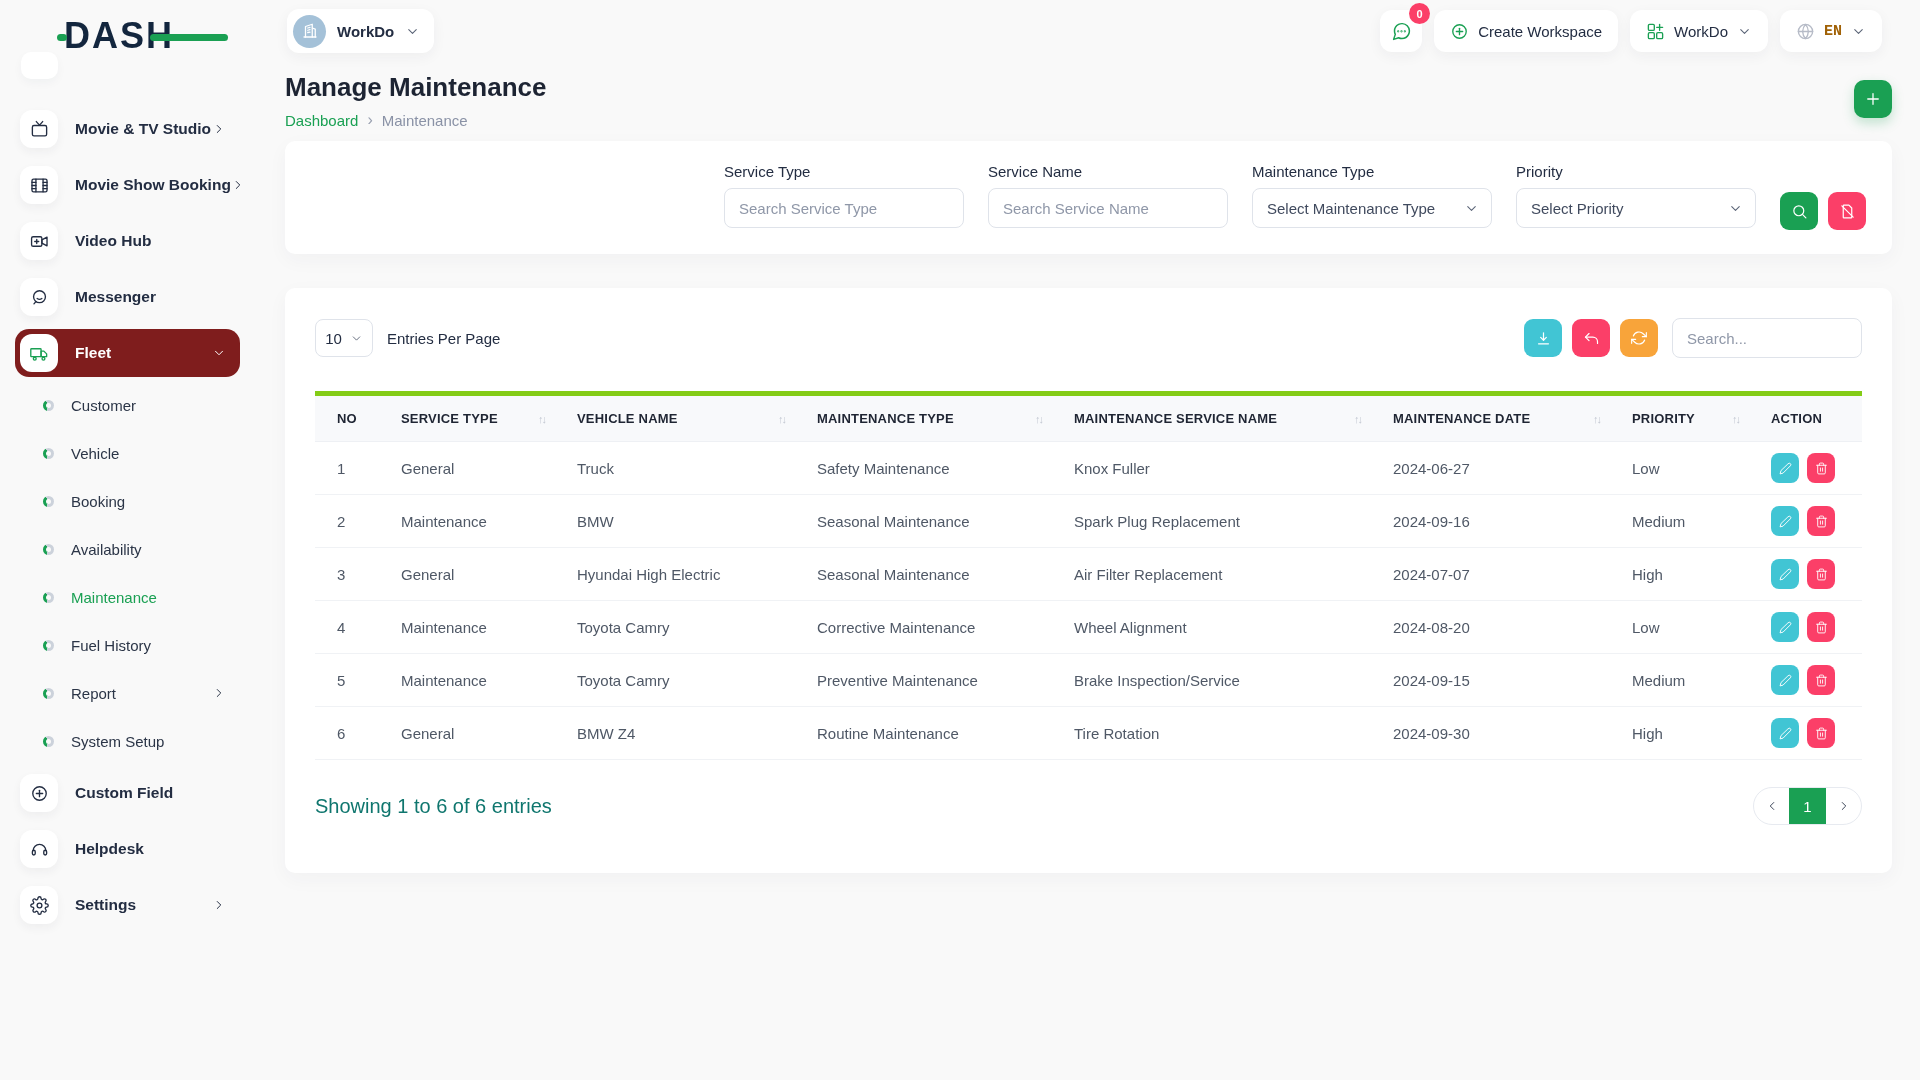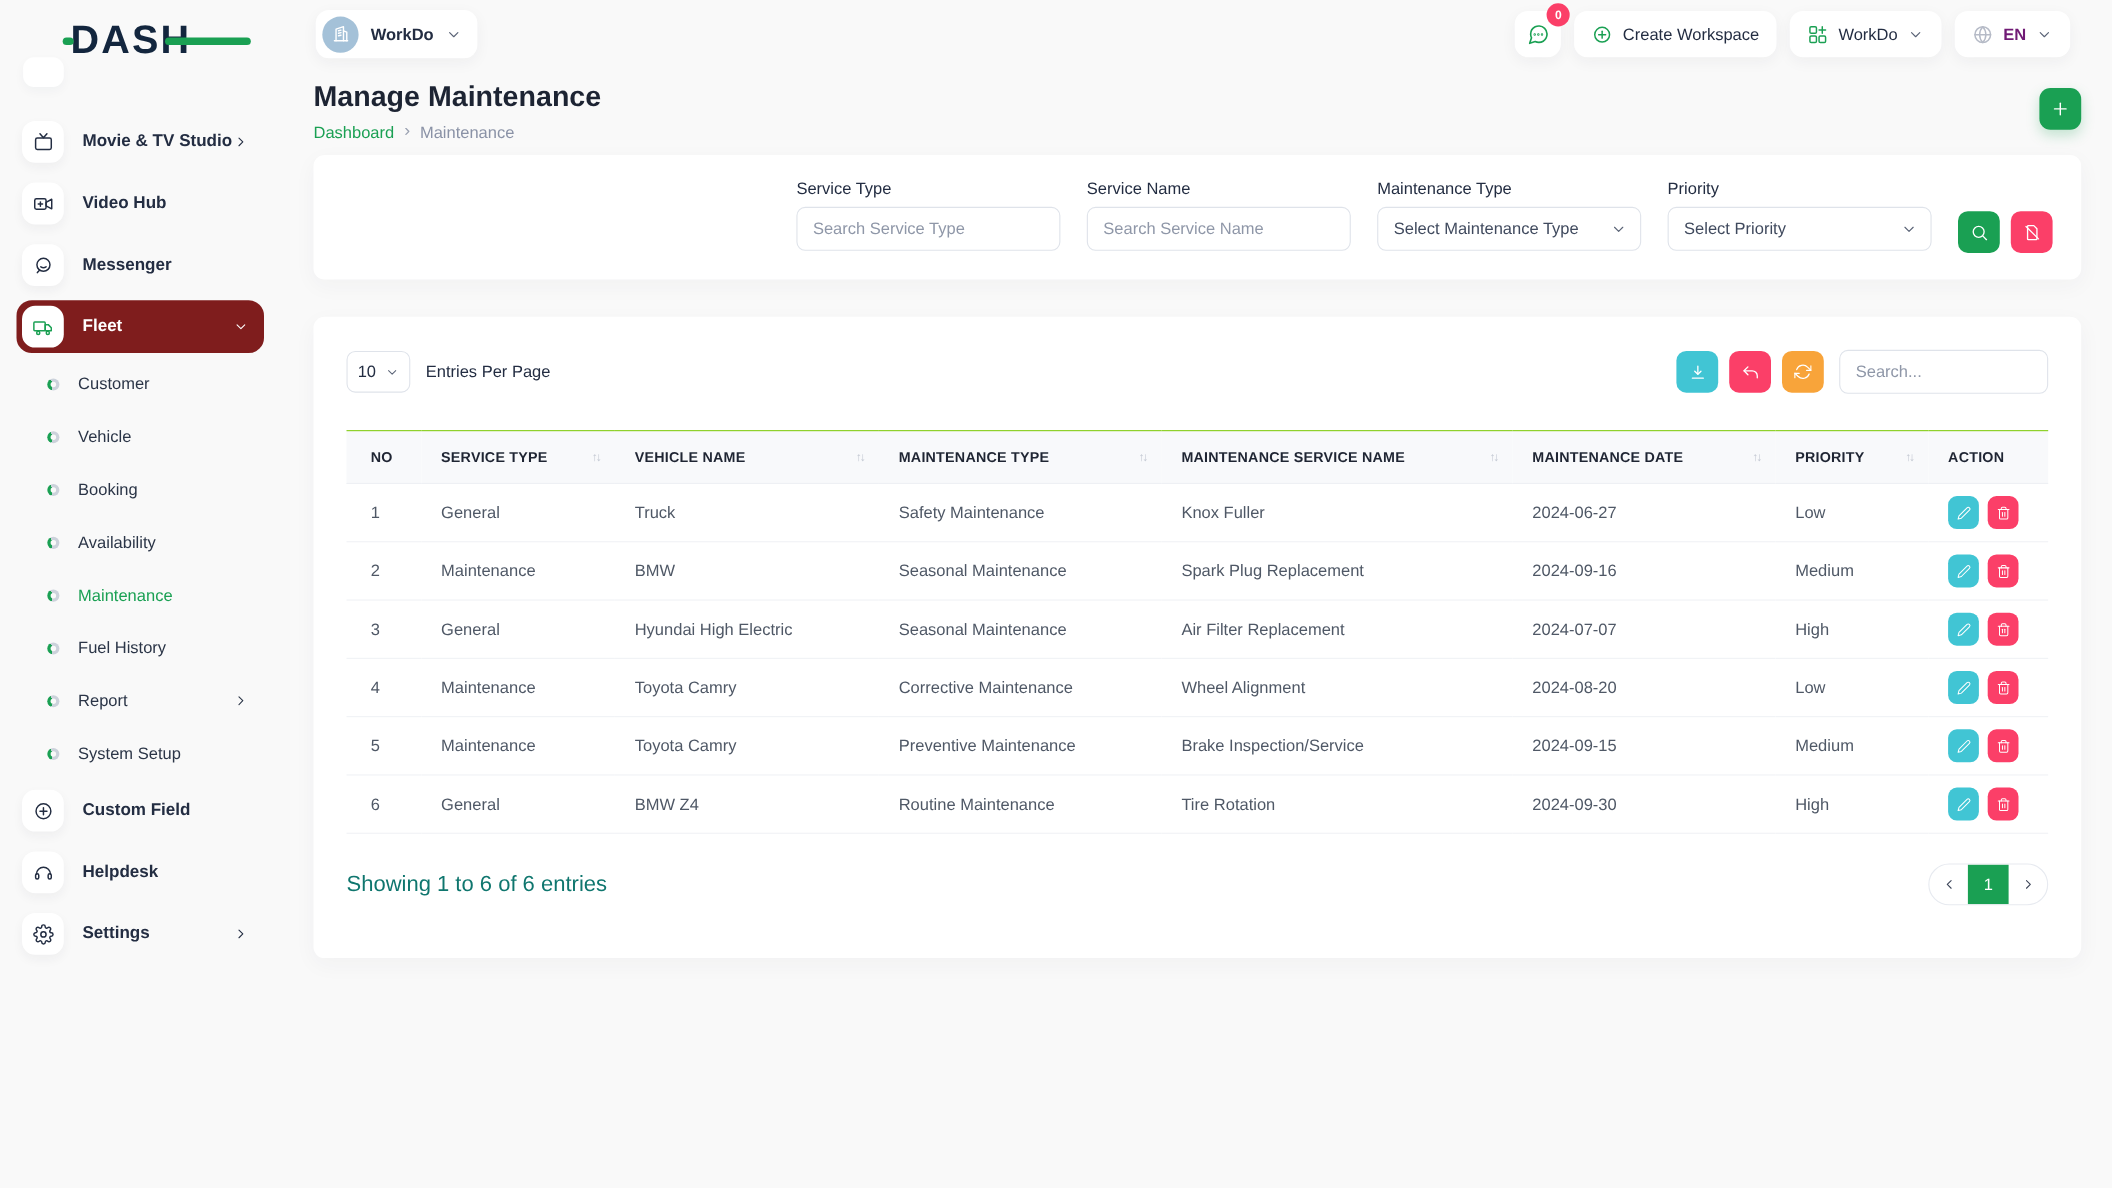--- a/index.html
+++ b/index.html
@@ -24,21 +24,21 @@
   .workspace-pill { position:absolute; left:287px; top:9px; height:44px; padding:0 14px 0 6px; gap:11px; cursor:pointer; }
   .ws-avatar { width:33px; height:33px; border-radius:50%; background:#a4c1d8; color:#fff; display:flex; align-items:center; justify-content:center; }
   .ws-name { font-size:15px; font-weight:600; color:#232d42; }
   .chev { color:#5b6477; }
   .topbar-right { position:absolute; right:38px; top:10px; display:flex; gap:12px; height:42px; align-items:center; }
   .msg-btn { position:relative; width:42px; height:42px; border-radius:12px; justify-content:center; color:#1aa053; cursor:pointer; }
   .msg-badge { position:absolute; top:-7px; right:-8px; min-width:21px; height:21px; border-radius:11px; background:#fb3f68; color:#fff; font-size:11px; font-weight:700; display:flex; align-items:center; justify-content:center; }
   .top-btn { height:42px; padding:0 16px; gap:9px; font-size:15px; font-weight:500; color:#232d42; cursor:pointer; }
   .green-ic { color:#1aa053; }
   .gray-ic { color:#b6bbc7; }
-  .lang-label { color:#701a75; font-weight:600; }
+  .lang-label { color:#a16207; font-weight:600;font-family:Liberation Mono, monospace; }
 
   
   .scroll-peek { position:absolute; left:21px; top:52px; width:37px; height:27px; border-radius:10px; background:#fff; box-shadow:0 4px 10px rgba(38,45,66,.04); }
   .sidebar { position:absolute; left:0; top:72px; bottom:0; width:285px; padding:33px 0 0 15px; }
   .side-item { display:flex; align-items:center; width:225px; height:48px; margin-bottom:8px; padding:0 14px 0 5px; border-radius:14px; cursor:pointer; }
   .icon-box { width:38px; height:38px; border-radius:12px; background:#fff; box-shadow:0 4px 10px rgba(38,45,66,.05); display:flex; align-items:center; justify-content:center; color:#232d42; margin-right:17px; flex:none; }
   .side-label { flex:1; font-size:15.5px; font-weight:600; color:#232d42; white-space:nowrap; }
   .side-chev { color:#232d42; }
   .side-item.active { background:#7f1d1d; }
   .side-item.active .side-label { color:#fff; }
@@ -79,21 +79,21 @@
   .table-card { margin-top:34px; padding:30px 30px 48px 30px; }
   .list-controls { display:flex; align-items:center; }
   .entries-select { width:58px; height:38px; border:1px solid #dfe3ea; border-radius:8px; background:#fff; display:flex; align-items:center; justify-content:center; gap:8px; font-size:15px; color:#232d42; cursor:pointer; }
   .entries-label { margin-left:14px; font-size:15px; color:#232d42; }
   .lc-spacer { flex:1; }
   .ctrl-btn { margin-left:10px; }
   .table-search { width:190px; height:40px; margin-left:14px; border:1px solid #dfe3ea; border-radius:8px; padding:0 14px; font-size:15px; color:#b91c1c; outline:none; font-family:inherit; }
   .table-search::placeholder { color:#8f97a8; }
 
   table.data { width:100%; margin-top:33px; border-collapse:collapse; table-layout:fixed; }
-  thead th { height:48px; background:#f8f9fb; border-top:1px solid #84cc16; border-bottom:1px solid #eef0f4; font-size:13px; font-weight:700; color:#1f2533; text-align:left; padding:0 14px 0 18px; letter-spacing:.2px; }
+  thead th { height:48px; background:#f8f9fb; border-top:5px solid #84cc16; border-bottom:1px solid #eef0f4; font-size:13px; font-weight:700; color:#1f2533; text-align:left; padding:0 14px 0 18px; letter-spacing:.2px; }
   thead th.first { padding-left:22px; }
   .th-inner { display:flex; align-items:center; justify-content:space-between; }
   .sort-glyph { color:#c3c8d2; font-size:11px; letter-spacing:-2px; font-weight:400; flex:none; }
   tbody td { height:53px; border-bottom:1px solid #f0f2f5; font-size:15px; color:#4f5866; padding:0 12px 0 18px; white-space:nowrap; overflow:hidden; }
   tbody td.first { padding-left:22px; }
   .act-wrap { display:flex; gap:8px; align-items:center; }
   .act-btn { width:28px; height:30px; border-radius:8px; color:#fff; display:flex; align-items:center; justify-content:center; cursor:pointer; border:none; }
 
   .table-footer { display:flex; justify-content:space-between; align-items:center; margin-top:27px; }
   .showing { font-size:20px; color:#0f766e; }
@@ -202,20 +202,41 @@
         </svg>
     </span>
     <span class="side-label">Movie &amp; TV Studio</span>
     <span class="side-chev">
       <svg class="ic" width="14" height="14" viewBox="0 0 24 24">
           <polyline points="9 6 15 12 9 18"></polyline>
         </svg>
     </span>
   </div>
 
+  <div class="side-item">
+    <span class="icon-box">
+      <svg class="ic" width="19" height="19" viewBox="0 0 24 24">
+          <rect x="2.5" y="4" width="19" height="16" rx="2"></rect>
+          <line x1="7.5" y1="4" x2="7.5" y2="20"></line>
+          <line x1="16.5" y1="4" x2="16.5" y2="20"></line>
+          <line x1="2.5" y1="8" x2="7.5" y2="8"></line>
+          <line x1="2.5" y1="12" x2="7.5" y2="12"></line>
+          <line x1="2.5" y1="16" x2="7.5" y2="16"></line>
+          <line x1="16.5" y1="8" x2="21.5" y2="8"></line>
+          <line x1="16.5" y1="12" x2="21.5" y2="12"></line>
+          <line x1="16.5" y1="16" x2="21.5" y2="16"></line>
+        </svg>
+    </span>
+    <span class="side-label">Movie Show Booking</span>
+    <span class="side-chev">
+      <svg class="ic" width="14" height="14" viewBox="0 0 24 24">
+          <polyline points="9 6 15 12 9 18"></polyline>
+        </svg>
+    </span>
+  </div>
 
   <div class="side-item">
     <span class="icon-box">
       <svg class="ic" width="19" height="19" viewBox="0 0 24 24">
           <rect x="2" y="6" width="13" height="12" rx="2"></rect>
           <polygon points="15 10 21.5 6.5 21.5 17.5 15 14"></polygon>
           <line x1="8.5" y1="9.5" x2="8.5" y2="14.5"></line>
           <line x1="6" y1="12" x2="11" y2="12"></line>
         </svg>
     </span>

